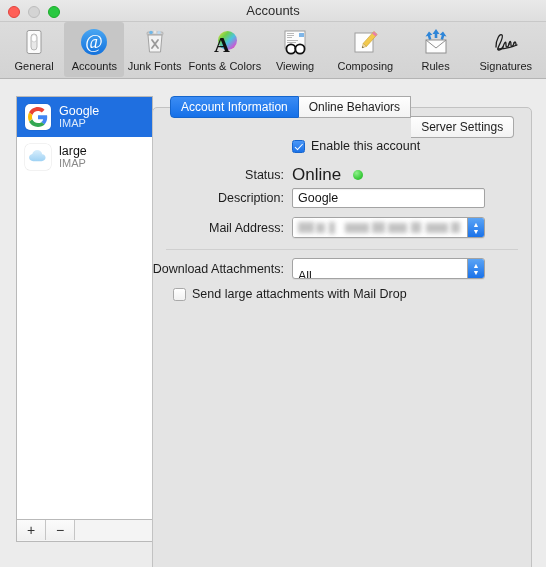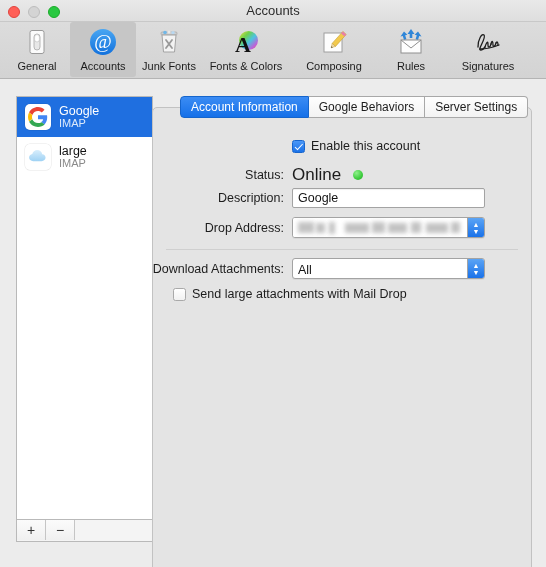--- a/index.html
+++ b/index.html
@@ -115,40 +115,40 @@
     width: 29px; height: 20px;
     display: flex; align-items: center; justify-content: center;
     border-right: 1px solid #c5c5c5;
     font-size: 14px; color: #333;
     background: linear-gradient(to bottom, #fbfbfb, #f0f0f0);
   }
   .sb-filler { flex: 1; background: #f4f4f4; }
 
   
   #tabs {
-    position: absolute; left: 180px; top: 17px;
+    position: absolute; left: 170px; top: 17px;
     height: 24px;
     display: flex;
     z-index: 3;
   }
   .tab {
     height: 22px; line-height: 21px;
     padding: 0 10px;
     font-size: 12px;
     color: #1d1d1d;
     background: linear-gradient(to bottom, #fefefe, #f3f3f3);
     border: 1px solid #a8a8a8;
     border-left: none;
     white-space: nowrap;
   }
   .tab:first-child {
     border-left: 1px solid #a8a8a8;
     border-radius: 4px 0 0 4px;
   }
-  .tab:last-child { border-radius: 0 4px 4px 0; }
+  .tab:last-child { border-radius: 0 4px 4px 0; margin-top: 20px; }
   .tab.selected {
     background: linear-gradient(to bottom, #3b8cf4, #1570e8);
     color: #ffffff;
     border-color: #1565cc;
   }
 
   #panel {
     position: absolute; left: 152px; top: 28px;
     width: 380px; height: 484px;
     background: #e4e4e4;
@@ -217,21 +217,21 @@
     border-radius: 3px;
     border: 1px solid #a3a3a3;
     background: #ffffff;
     overflow: hidden;
     box-shadow: 0 1px 0 rgba(0,0,0,0.05);
   }
   .combo .value {
     flex: 1;
     font-size: 12.5px; color: #141414;
     line-height: 19px;
-    padding: 2px 5px;
+    padding: 8px 5px;
     overflow: hidden;
     white-space: nowrap;
   }
   .combo .stepper {
     width: 17px;
     background: linear-gradient(to bottom, #5ba4f5, #1a72e9);
     border-left: 1px solid #a3a3a3;
     display: flex; flex-direction: column;
     align-items: center; justify-content: center;
     color: #fff; font-size: 7px; line-height: 7px;
@@ -324,20 +324,39 @@
               <stop offset="1" stop-color="#e85a5a"></stop>
             </linearGradient>
           </defs>
           <circle cx="17.5" cy="13.5" r="9.5" fill="url(#wheel1)"></circle>
           <text x="12" y="25" font-family="'Liberation Serif', serif" font-size="22" font-weight="bold" fill="#111" text-anchor="middle">A</text>
         </svg>
       </div>
       <div class="tb-label">Fonts &amp; Colors</div>
     </div>
 
+    <div class="tb-item">
+      <div class="tb-icon">
+        <svg width="30" height="30" viewBox="0 0 30 30">
+          <rect x="5" y="4" width="20" height="17" fill="#fcfcfc" stroke="#9e9e9e" stroke-width="1"></rect>
+          <g fill="#b9b9b9">
+            <rect x="7" y="6" width="7" height="1"></rect>
+              <rect x="7" y="8" width="7" height="1"></rect>
+            <rect x="7" y="10" width="5" height="1"></rect>
+            <rect x="7" y="13" width="11" height="1"></rect>
+              <rect x="7" y="15" width="9" height="1"></rect>
+          </g>
+          <rect x="19" y="6" width="5" height="4" fill="#7fb6e8"></rect>
+          <circle cx="11" cy="22" r="4.6" fill="#fff" stroke="#111" stroke-width="1.8"></circle>
+          <circle cx="20" cy="22" r="4.6" fill="#fff" stroke="#111" stroke-width="1.8"></circle>
+          <path d="M15.6 21.3 h-1" stroke="#111" stroke-width="1.6"></path>
+        </svg>
+      </div>
+      <div class="tb-label">Viewing</div>
+    </div>
 
     <div class="tb-item wide">
       <div class="tb-icon">
         <svg width="30" height="30" viewBox="0 0 30 30">
           <rect x="5" y="6" width="18" height="19" fill="#fdfdfd" stroke="#9e9e9e" stroke-width="1"></rect>
           <g transform="rotate(42 18 14)">
             <rect x="16" y="3" width="4.5" height="16" fill="#f2c94c" stroke="#c9a43a" stroke-width=".6"></rect>
             <path d="M16 19 L20.5 19 L18.25 23 Z" fill="#f0d9a8" stroke="#c9a43a" stroke-width=".5"></path>
             <path d="M17.3 21.6 L19.3 21.6 L18.25 23 Z" fill="#3a3a3a"></path>
             <rect x="16" y="3" width="4.5" height="2.6" fill="#e87fa8"></rect>
@@ -419,21 +438,21 @@
     <div id="sidebar-buttons">
       <div class="sb-btn">+</div>
       <div class="sb-btn">−</div>
       <div class="sb-filler"></div>
     </div>
 
     <div id="panel"></div>
 
     <div id="tabs">
       <div class="tab selected">Account Information</div>
-      <div class="tab">Google Behaviors</div>
+      <div class="tab">Online Behaviors</div>
       <div class="tab">Server Settings</div>
     </div>
 
     <div id="form">
 
       <div class="row" style="left:0; top:32px;">
         <div class="lbl"></div>
         <div class="checkbox checked"></div>
         <div class="cb-label">Enable this account</div>
       </div>
@@ -443,21 +462,21 @@
         <div class="status-val">Online</div>
         <div class="status-dot"></div>
       </div>
 
       <div class="row" style="left:0; top:81px;">
         <div class="lbl">Description:</div>
         <div class="textfield" style="width:193px;">Google</div>
       </div>
 
       <div class="row" style="left:0; top:110px;">
-        <div class="lbl">Drop Address:</div>
+        <div class="lbl">Mail Address:</div>
         <div class="combo" style="width:193px;">
           <div class="redacted">
             <span style="left:5px;  top:4px;  width:16px; height:11px;"></span>
             <span style="left:23px; top:5px;  width:9px;  height:10px;"></span>
             <span style="left:36px; top:4px;  width:6px;  height:12px;"></span>
             <span style="left:52px; top:5px;  width:24px; height:10px;"></span>
             <span style="left:79px; top:4px;  width:13px; height:11px;"></span>
             <span style="left:95px; top:5px;  width:19px; height:10px;"></span>
             <span style="left:118px;top:4px;  width:10px; height:11px;"></span>
             <span style="left:133px;top:5px;  width:22px; height:10px;"></span>

